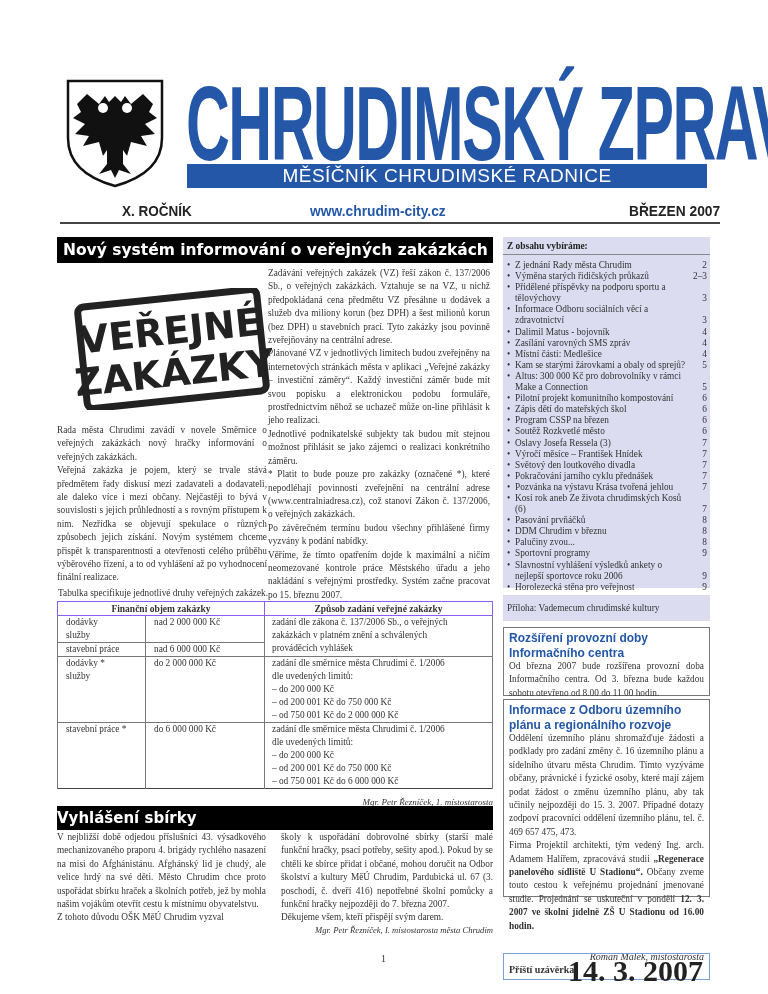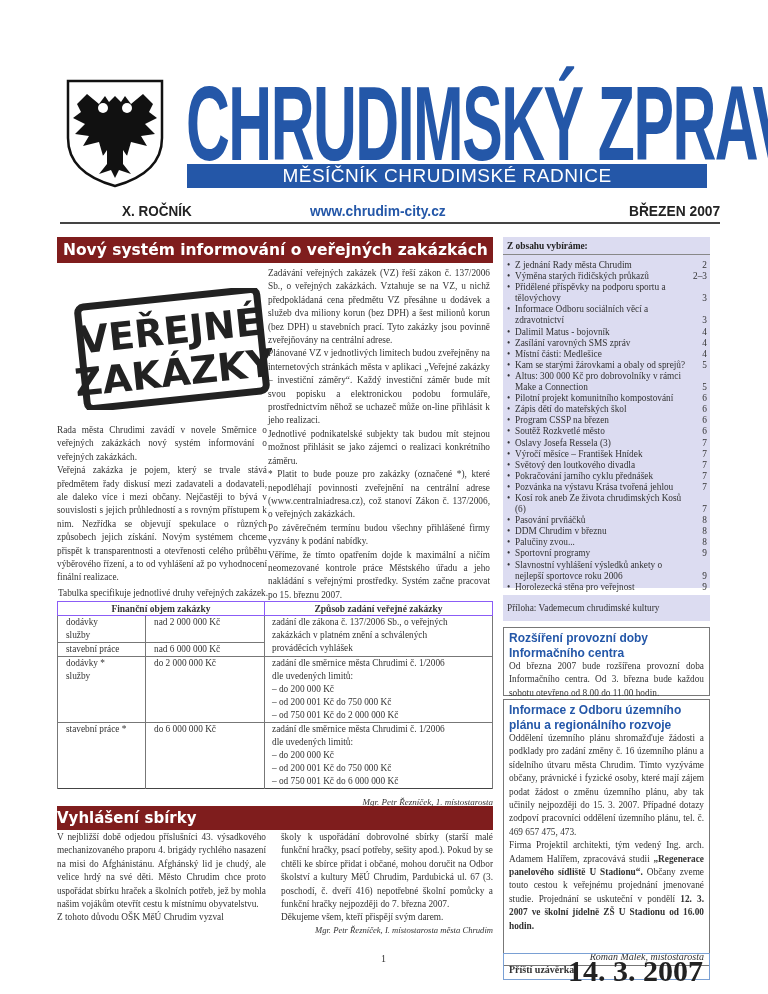--- a/index.html
+++ b/index.html
@@ -9,21 +9,21 @@
   .masthead { position: absolute; left: 60px; top: 72px; width: 660px; height: 120px; }
   .crest { position: absolute; left: 2px; top: 6px; width: 106px; height: 110px; }
   .title-big { position: absolute; left: 126px; top: 0; font-family: "Liberation Sans", sans-serif; font-weight: bold; font-size: 82px; color: #2457a8; letter-spacing: -2px; transform: scaleX(0.74) scaleY(1.28); transform-origin: left top; white-space: nowrap; line-height: 1; }
   .subtitle-bar { position: absolute; left: 127px; top: 92px; width: 520px; height: 24px; background: #2457a8; color: #fff; font-family: "Liberation Sans", sans-serif; font-size: 19px; text-align: center; line-height: 24px; letter-spacing: 0.5px; }
 
   .issue-line { position: absolute; left: 60px; top: 200px; width: 660px; height: 24px; font-family: "Liberation Sans", sans-serif; font-weight: bold; font-size: 15px; border-bottom: 2px solid #444; }
   .issue-line .vol { position: absolute; left: 62px; top: 2px; transform: scaleX(0.9); transform-origin: left; }
   .issue-line .url { position: absolute; left: 250px; top: 2px; color: #2457a8; transform: scaleX(0.92); transform-origin: left; }
   .issue-line .date { position: absolute; right: 0; top: 2px; transform: scaleX(0.92); transform-origin: right; }
 
-  .blue-head { background: #7f1d1d; color: #fff; font-family: "DejaVu Sans", sans-serif; font-weight: bold; }
+  .blue-head { background: #000000; color: #fff; font-family: "DejaVu Sans", sans-serif; font-weight: bold; }
   .main-head { position: absolute; left: 57px; top: 237px; width: 436px; height: 26px; font-size: 15.5px; line-height: 26px; padding-left: 6px; white-space: nowrap; }
 
   .stamp { position: absolute; left: 72px; top: 288px; width: 200px; height: 122px; }
 
   .p { font-size: 9.3px; line-height: 13.4px; text-align: justify; color: #333; }
   .col-right-text { position: absolute; left: 268px; top: 267px; width: 222px; }
   .col-left-text { position: absolute; left: 57px; top: 424px; width: 210px; }
 
   .table-caption { position: absolute; left: 58px; top: 588px; font-size: 9.3px; color: #333; }
   .vz-table { position: absolute; left: 57px; top: 601px; width: 436px; border-collapse: collapse; font-size: 9.3px; color: #333; border: 1.5px solid #444; }
@@ -44,21 +44,21 @@
   .toc ul { list-style: none; padding: 5px 3px 0 4px; }
   .toc li { display: flex; font-size: 9.3px; line-height: 11.1px; color: #333; }
   .toc li .b { width: 8px; flex: none; }
   .toc li .t { flex: 1; }
   .toc li .n { flex: none; text-align: right; min-width: 14px; align-self: flex-end; }
   .priloha { position: absolute; left: 503px; top: 595px; width: 207px; height: 26px; background: #dcdcf1; padding-left: 4px; font-size: 9.3px; line-height: 26px; color: #333; }
 
   .box { position: absolute; left: 503px; width: 207px; border: 1.5px solid #777; padding: 2px 5px 3px 5px; }
   .box-head { font-family: "Liberation Sans", sans-serif; font-weight: bold; color: #2457a8; font-size: 13.3px; line-height: 15px; transform: scaleX(0.9); transform-origin: left; width: 111%; }
   .box1 { top: 627px; height: 69px; }
-  .box2 { top: 699px; height: 267px; }
+  .box2 { top: 699px; height: 198px; }
   .box2 .sig { text-align: right; font-style: italic; font-size: 10px; color: #333; margin-top: 18px; }
   .deadline { position: absolute; left: 503px; top: 906px; width: 207px; height: 27px; border: 1.5px solid #7aa0d4; margin-top: 47px; }
   .deadline .lbl { position: absolute; left: 5px; top: 10px; font-weight: bold; font-size: 10px; color: #333; }
   .deadline .val { position: absolute; right: 6px; top: 0px; font-weight: bold; font-size: 30px; color: #222; }
 </style>
 </head>
 <body>
 
 <div class="masthead">
   <svg class="crest" viewBox="0 0 100 110">
@@ -91,21 +91,21 @@
 <div class="col-right-text">
   <p class="p">Zadávání veřejných zakázek (VZ) řeší zákon č. 137/2006 Sb., o veřejných zakázkách. Vztahuje se na VZ, u nichž předpokládaná cena předmětu VZ přesáhne u dodávek a služeb dva miliony korun (bez DPH) a šest milionů korun (bez DPH) u stavebních prací. Tyto zakázky jsou povinně zveřejňovány na centrální adrese.</p>
   <p class="p">Plánované VZ v jednotlivých limitech budou zveřejněny na internetových stránkách města v aplikaci „Veřejné zakázky – investiční záměry“. Každý investiční záměr bude mít svou popisku a elektronickou podobu formuláře, prostřednictvím něhož se uchazeč může on-line přihlásit k jeho realizaci.</p>
   <p class="p">Jednotlivé podnikatelské subjekty tak budou mít stejnou možnost přihlásit se jako zájemci o realizaci konkrétního záměru.</p>
   <p class="p">* Platit to bude pouze pro zakázky (označené *), které nepodléhají povinnosti zveřejnění na centrální adrese (www.centralniadresa.cz), což stanoví Zákon č. 137/2006, o veřejných zakázkách.</p>
   <p class="p">Po závěrečném termínu budou všechny přihlášené firmy vyzvány k podání nabídky.</p>
   <p class="p">Věříme, že tímto opatřením dojde k maximální a ničím neomezované kontrole práce Městského úřadu a jeho nakládání s veřejnými prostředky. Systém začne pracovat po 15. březnu 2007.</p>
 </div>
 
 <div class="col-left-text">
-  <p class="p">Rada města Chrudimi zavádí v novele Směrnice o veřejných zakázkách nový systém informování o veřejných zakázkách.</p>
+  <p class="p">Rada města Chrudimi zavádí v novele Směrnice o veřejných zakázkách nový hračky informování o veřejných zakázkách.</p>
   <p class="p">Veřejná zakázka je pojem, který se trvale stává předmětem řady diskusí mezi zadavateli a dodavateli, ale daleko více i mezi občany. Nejčastěji to bývá v souvislosti s jejich průhledností a s rovným přístupem k nim. Nezřídka se objevují spekulace o různých způsobech jejich získání. Novým systémem chceme přispět k transparentnosti a otevřenosti celého průběhu výběrového řízení, a to od vyhlášení až po vyhodnocení finální realizace.</p>
 </div>
 
 <div class="table-caption">Tabulka specifikuje jednotlivé druhy veřejných zakázek.</div>
 
 <table class="vz-table">
   <thead>
     <tr>
       <th colspan="2" style="width:207px">Finanční objem zakázky</th>
       <th>Způsob zadání veřejné zakázky</th>

